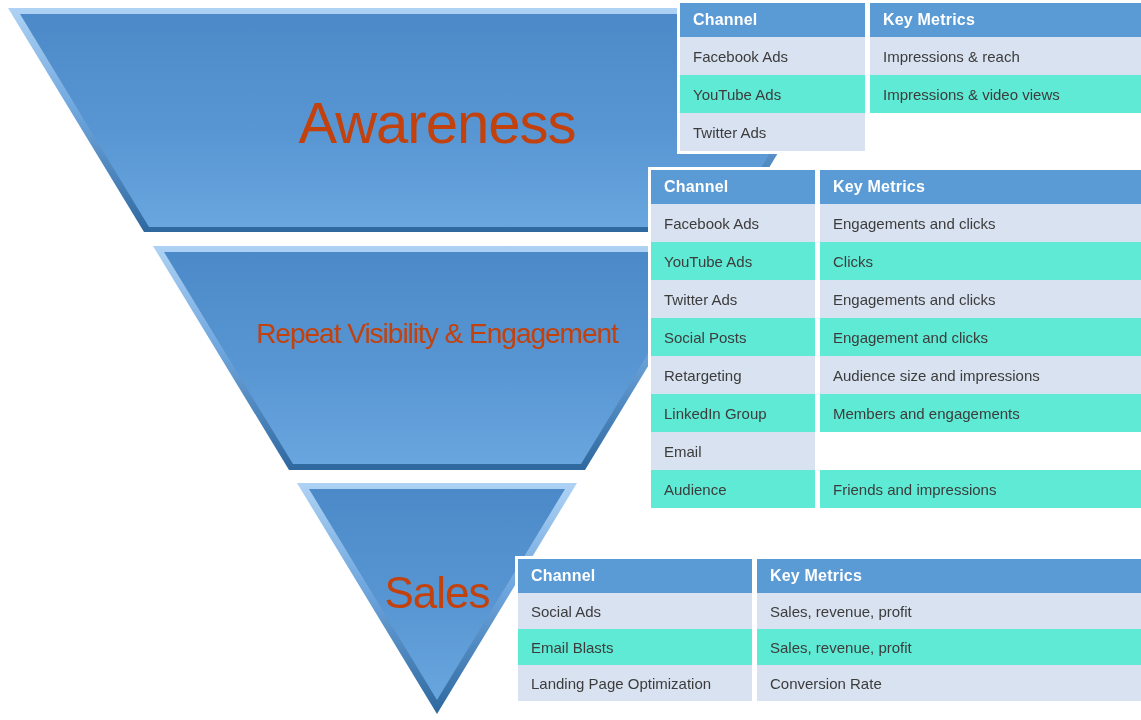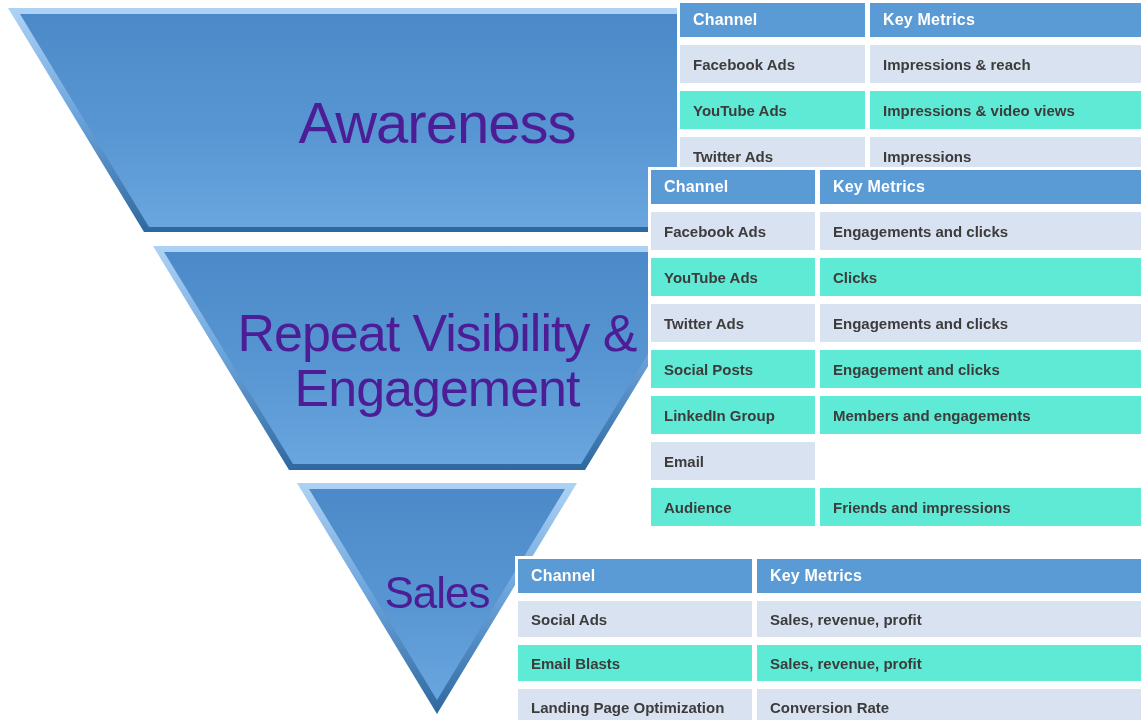--- a/index.html
+++ b/index.html
@@ -1,41 +1,41 @@
 <!DOCTYPE html>
 <html><head>
 <meta charset="utf-8">
 <style>
   html,body{margin:0;padding:0;background:#fff;}
   #stage{position:relative;width:1141px;height:720px;background:#ffffff;overflow:hidden;
          font-family:"Liberation Sans",sans-serif;}
   
-  .stage-label{position:absolute;text-align:center;color:#4c1d95;letter-spacing:-1px;z-index:2;}
+  .stage-label{position:absolute;text-align:center;color:#c2410c;letter-spacing:-1px;z-index:2;}
   #label-awareness{left:137px;top:89px;width:600px;font-size:58px;line-height:68px;}
-  #label-engagement{left:207px;top:306px;width:460px;font-size:52px;line-height:55px;}
+  #label-engagement{left:207px;top:306px;width:460px;font-size:28px;line-height:55px;}
   #label-sales{left:287px;top:568px;width:300px;font-size:44px;line-height:50px;}
   
   #funnel-svg{position:absolute;left:0;top:0;z-index:1;}
   
-  .mtable{position:absolute;display:flex;flex-direction:column;gap:8px;
+  .mtable{position:absolute;display:flex;flex-direction:column;gap:0;
           background:#ffffff;padding:3px 0 3px 3px;box-sizing:border-box;z-index:3;}
   #table-awareness{left:677px;top:0;width:464px;}
   #table-engagement{left:648px;top:167px;width:493px;}
   #table-sales{left:515px;top:556px;width:626px;}
   .trow{display:grid;}
   #table-awareness .trow{grid-template-columns:185px 5px 1fr;}
   #table-engagement .trow{grid-template-columns:164px 5px 1fr;}
   #table-sales .trow{grid-template-columns:234px 5px 1fr;}
   .thead{height:34px;}
   #table-awareness .tbody{height:38px;}
   #table-engagement .tbody{height:38px;}
   #table-sales .tbody{height:36px;}
   .hcell{background:#5b9bd5;color:#ffffff;font-size:16px;font-weight:bold;
          display:flex;align-items:center;padding-left:13px;letter-spacing:.2px;}
-  .tcell{color:#3c3c3c;font-size:15px;font-weight:bold;
+  .tcell{color:#3c3c3c;font-size:15px;font-weight:normal;
          display:flex;align-items:center;padding-left:13px;white-space:nowrap;overflow:hidden;}
   .dark .tcell{background:#d9e2f0;}
   .light .tcell{background:#5eead4;}
 </style>
 </head>
 <body>
 
 <div id="stage">
 
   <svg id="funnel-svg" width="1141" height="720" viewBox="0 0 1141 720">
@@ -81,21 +81,20 @@
       <div class="tcell">Impressions &amp; reach</div>
     </div>
     <div class="trow tbody light">
       <div class="tcell">YouTube Ads</div>
       <div></div>
       <div class="tcell">Impressions &amp; video views</div>
     </div>
     <div class="trow tbody dark">
       <div class="tcell">Twitter Ads</div>
       <div></div>
-      <div class="tcell">Impressions</div>
     </div>
   </div>
 
   <div class="mtable" id="table-engagement">
     <div class="trow thead">
       <div class="hcell">Channel</div>
       <div></div>
       <div class="hcell">Key Metrics</div>
     </div>
     <div class="trow tbody dark">
@@ -110,20 +109,25 @@
     </div>
     <div class="trow tbody dark">
       <div class="tcell">Twitter Ads</div>
       <div></div>
       <div class="tcell">Engagements and clicks</div>
     </div>
     <div class="trow tbody light">
       <div class="tcell">Social Posts</div>
       <div></div>
       <div class="tcell">Engagement and clicks</div>
+    </div>
+    <div class="trow tbody dark">
+      <div class="tcell">Retargeting</div>
+      <div></div>
+      <div class="tcell">Audience size and impressions</div>
     </div>
     <div class="trow tbody light">
       <div class="tcell">LinkedIn Group</div>
       <div></div>
       <div class="tcell">Members and engagements</div>
     </div>
     <div class="trow tbody dark">
       <div class="tcell">Email</div>
       <div></div>
     </div>

